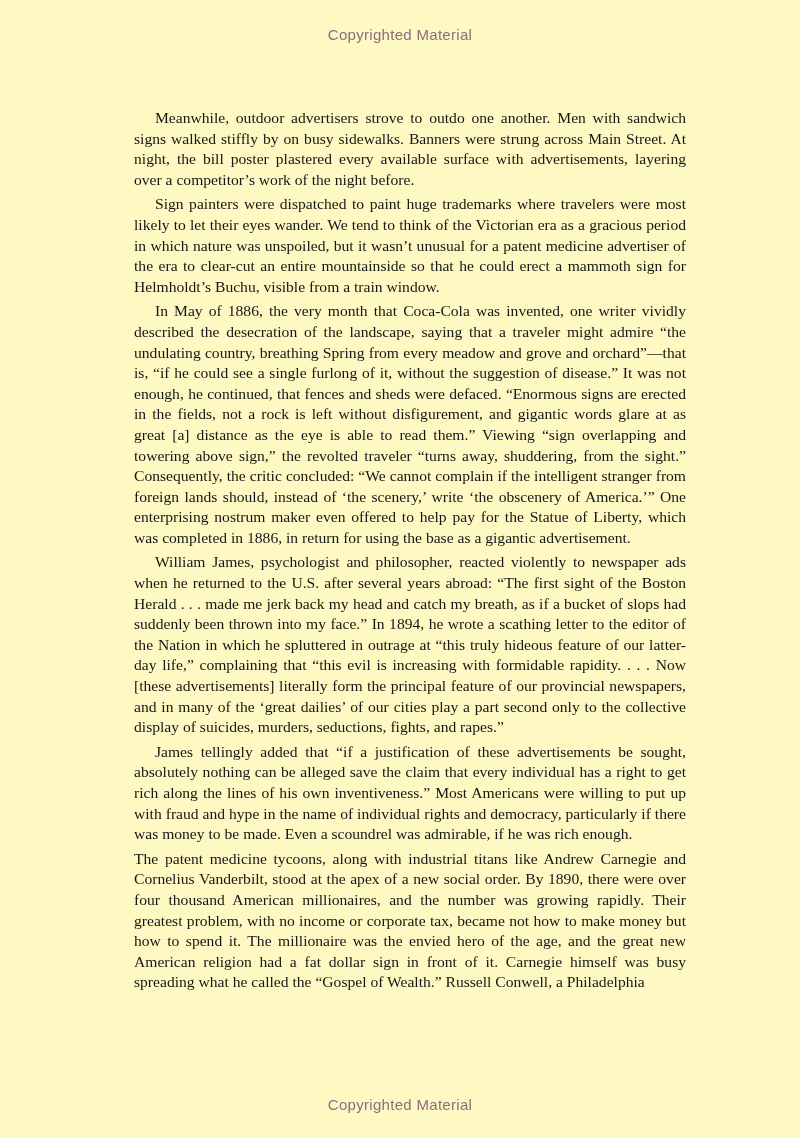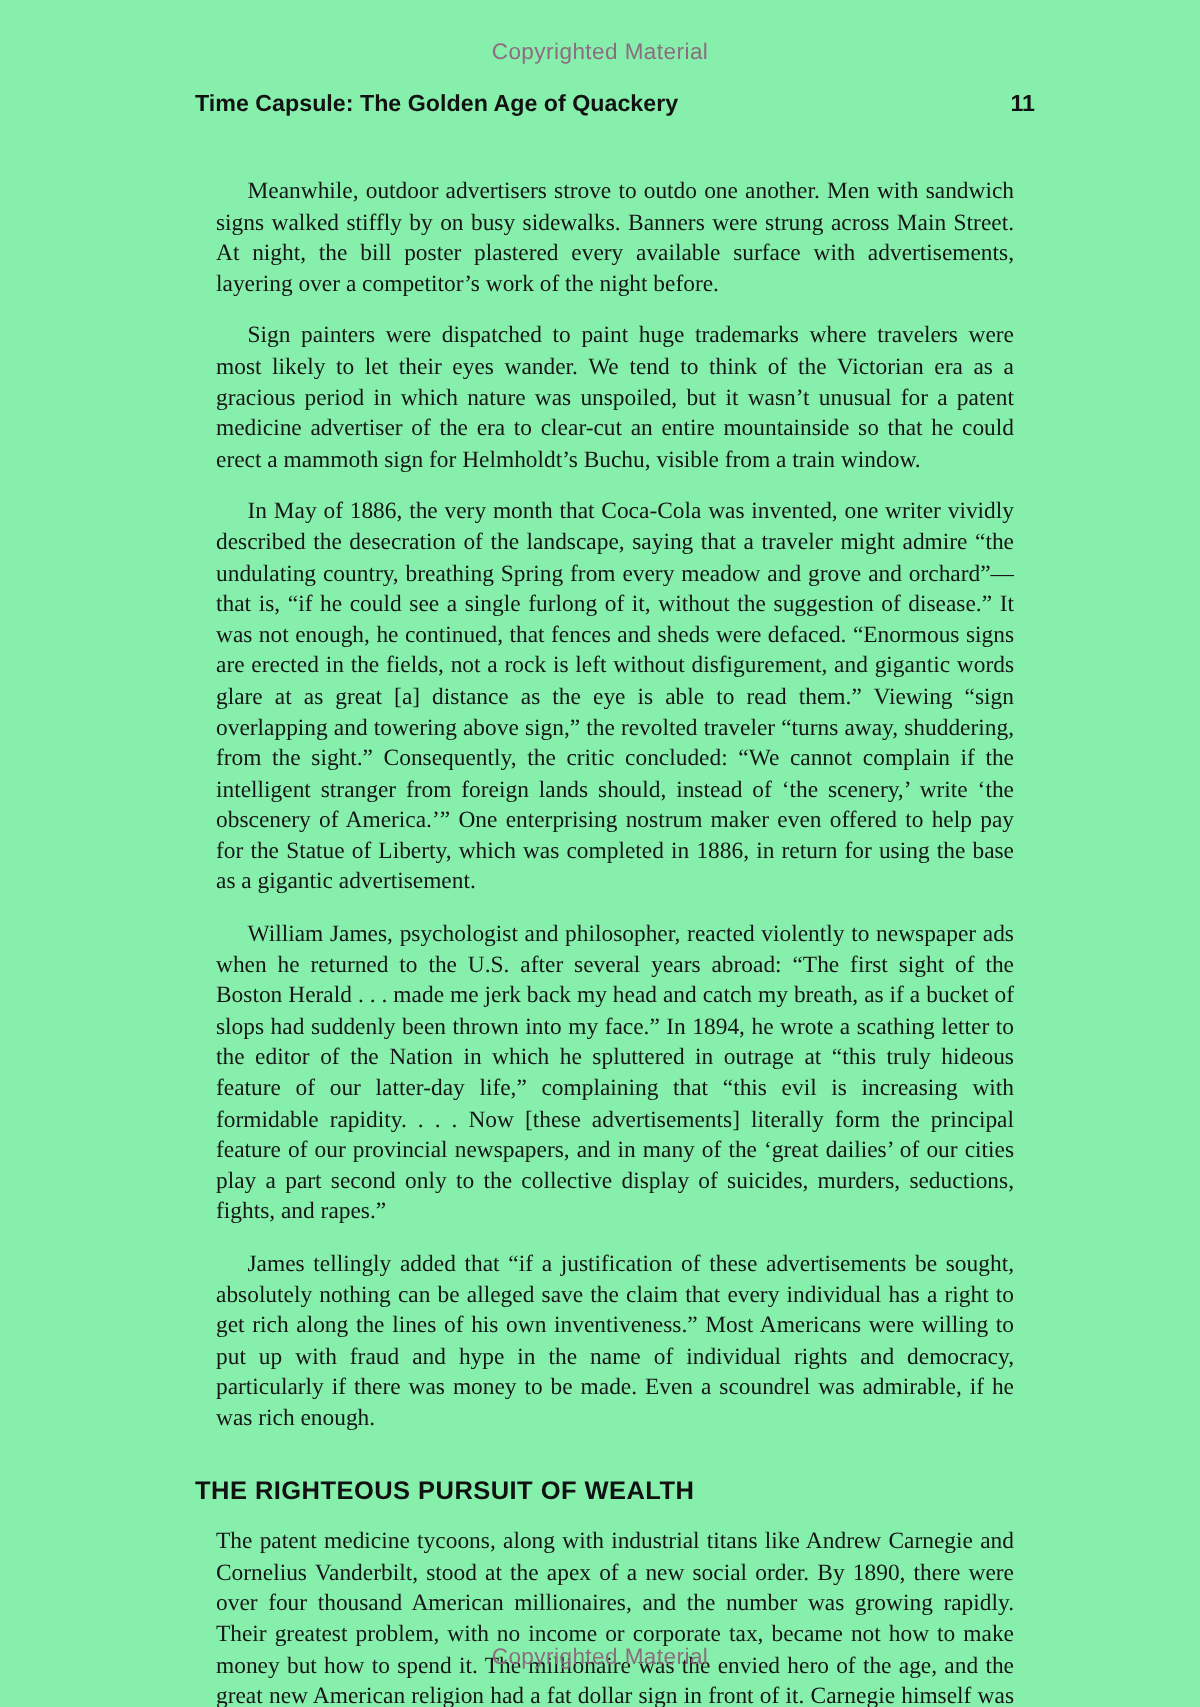--- a/index.html
+++ b/index.html
@@ -4,21 +4,21 @@
 <style>
   html, body {
     margin: 0;
     padding: 0;
     background: #ffffff;
   }
   .page {
     position: relative;
     width: 800px;
     height: 1138px;
-    background: #86efac;
+    background: #fef9c3;
     overflow: hidden;
     font-family: "Liberation Serif", serif;
     color: #1c1c1c;
   }
   .watermark {
     position: absolute;
     left: 0;
     width: 100%;
     text-align: center;
     font-family: "Liberation Sans", sans-serif;
@@ -45,21 +45,21 @@
     position: absolute;
     top: 104px;
     left: 130px;
     width: 560px;
     font-size: 15.6px;
     line-height: 20.6px;
     text-align: justify;
     color: #161616;
   }
   .text-block p {
-    margin: 14px;
+    margin: 4px;
     padding: 0;
   }
   .text-block p.indent { text-indent: 21px; }
   .text-block p.no-indent { text-indent: 0; }
   .text-block h2 {
     font-family: "Liberation Sans", sans-serif;
     font-weight: bold;
     font-size: 17px;
     letter-spacing: 0.3px;
     color: #111111;
@@ -68,30 +68,25 @@
   }
   .italic { }
 </style>
 </head>
 <body>
 
 <div class="page">
 
   <div class="watermark top">Copyrighted Material</div>
 
-  <div class="running-head">
-    <span>Time Capsule: The Golden Age of Quackery</span>
-    <span>11</span>
-  </div>
 
   <div class="text-block">
       <p class="indent"><span>Meanwhile, outdoor advertisers strove to outdo one another. Men with sandwich signs walked stiffly by on busy sidewalks. Banners were strung across Main Street. At night, the bill poster plastered every available surface with advertisements, layering over a competitor’s work of the night before.</span></p>
       <p class="indent"><span>Sign painters were dispatched to paint huge trademarks where travelers were most likely to let their eyes wander. We tend to think of the Victorian era as a gracious period in which nature was unspoiled, but it wasn’t unusual for a patent medicine advertiser of the era to clear-cut an entire mountainside so that he could erect a mammoth sign for Helmholdt’s Buchu, visible from a train window.</span></p>
       <p class="indent"><span>In May of 1886, the very month that Coca-Cola was invented, one writer vividly described the desecration of the landscape, saying that a traveler might admire “the undulating country, breathing Spring from every meadow and grove and orchard”—that is, “if he could see a single furlong of it, without the suggestion of disease.” It was not enough, he continued, that fences and sheds were defaced. “Enormous signs are erected in the fields, not a rock is left without disfigurement, and gigantic words glare at as great [a] distance as the eye is able to read them.” Viewing “sign overlapping and towering above sign,” the revolted traveler “turns away, shuddering, from the sight.” Consequently, the critic concluded: “We cannot complain if the intelligent stranger from foreign lands should, instead of ‘the scenery,’ write ‘the obscenery of America.’” One enterprising nostrum maker even offered to help pay for the Statue of Liberty, which was completed in 1886, in return for using the base as a gigantic advertisement.</span></p>
       <p class="indent"><span>William James, psychologist and philosopher, reacted violently to newspaper ads when he returned to the U.S. after several years abroad: “The first sight of the Boston </span><span class="italic">Herald</span><span> . . . made me jerk back my head and catch my breath, as if a bucket of slops had suddenly been thrown into my face.” In 1894, he wrote a scathing letter to the editor of the </span><span class="italic">Nation</span><span> in which he spluttered in outrage at “this truly hideous feature of our latter-day life,” complaining that “this evil is increasing with formidable rapidity. . . . Now [these advertisements] literally form the principal feature of our provincial newspapers, and in many of the ‘great dailies’ of our cities play a part second only to the collective display of suicides, murders, seductions, fights, and rapes.”</span></p>
       <p class="indent"><span>James tellingly added that “if a justification of these advertisements be sought, absolutely nothing can be alleged save the claim that every individual has a right to get rich along the lines of his own inventiveness.” Most Americans were willing to put up with fraud and hype in the name of individual rights and democracy, particularly if there was money to be made. Even a scoundrel was admirable, if he was rich enough.</span></p>
-      <h2>THE RIGHTEOUS PURSUIT OF WEALTH</h2>
       <p class="no-indent"><span>The patent medicine tycoons, along with industrial titans like Andrew Carnegie and Cornelius Vanderbilt, stood at the apex of a new social order. By 1890, there were over four thousand American millionaires, and the number was growing rapidly. Their greatest problem, with no income or corporate tax, became not how to make money but how to spend it. The millionaire was the envied hero of the age, and the great new American religion had a fat dollar sign in front of it. Carnegie himself was busy spreading what he called the “Gospel of Wealth.” Russell Conwell, a Philadelphia</span></p>
     </div>
 
   <div class="watermark bottom">Copyrighted Material</div>
 
 </div>
 
 </body></html>

